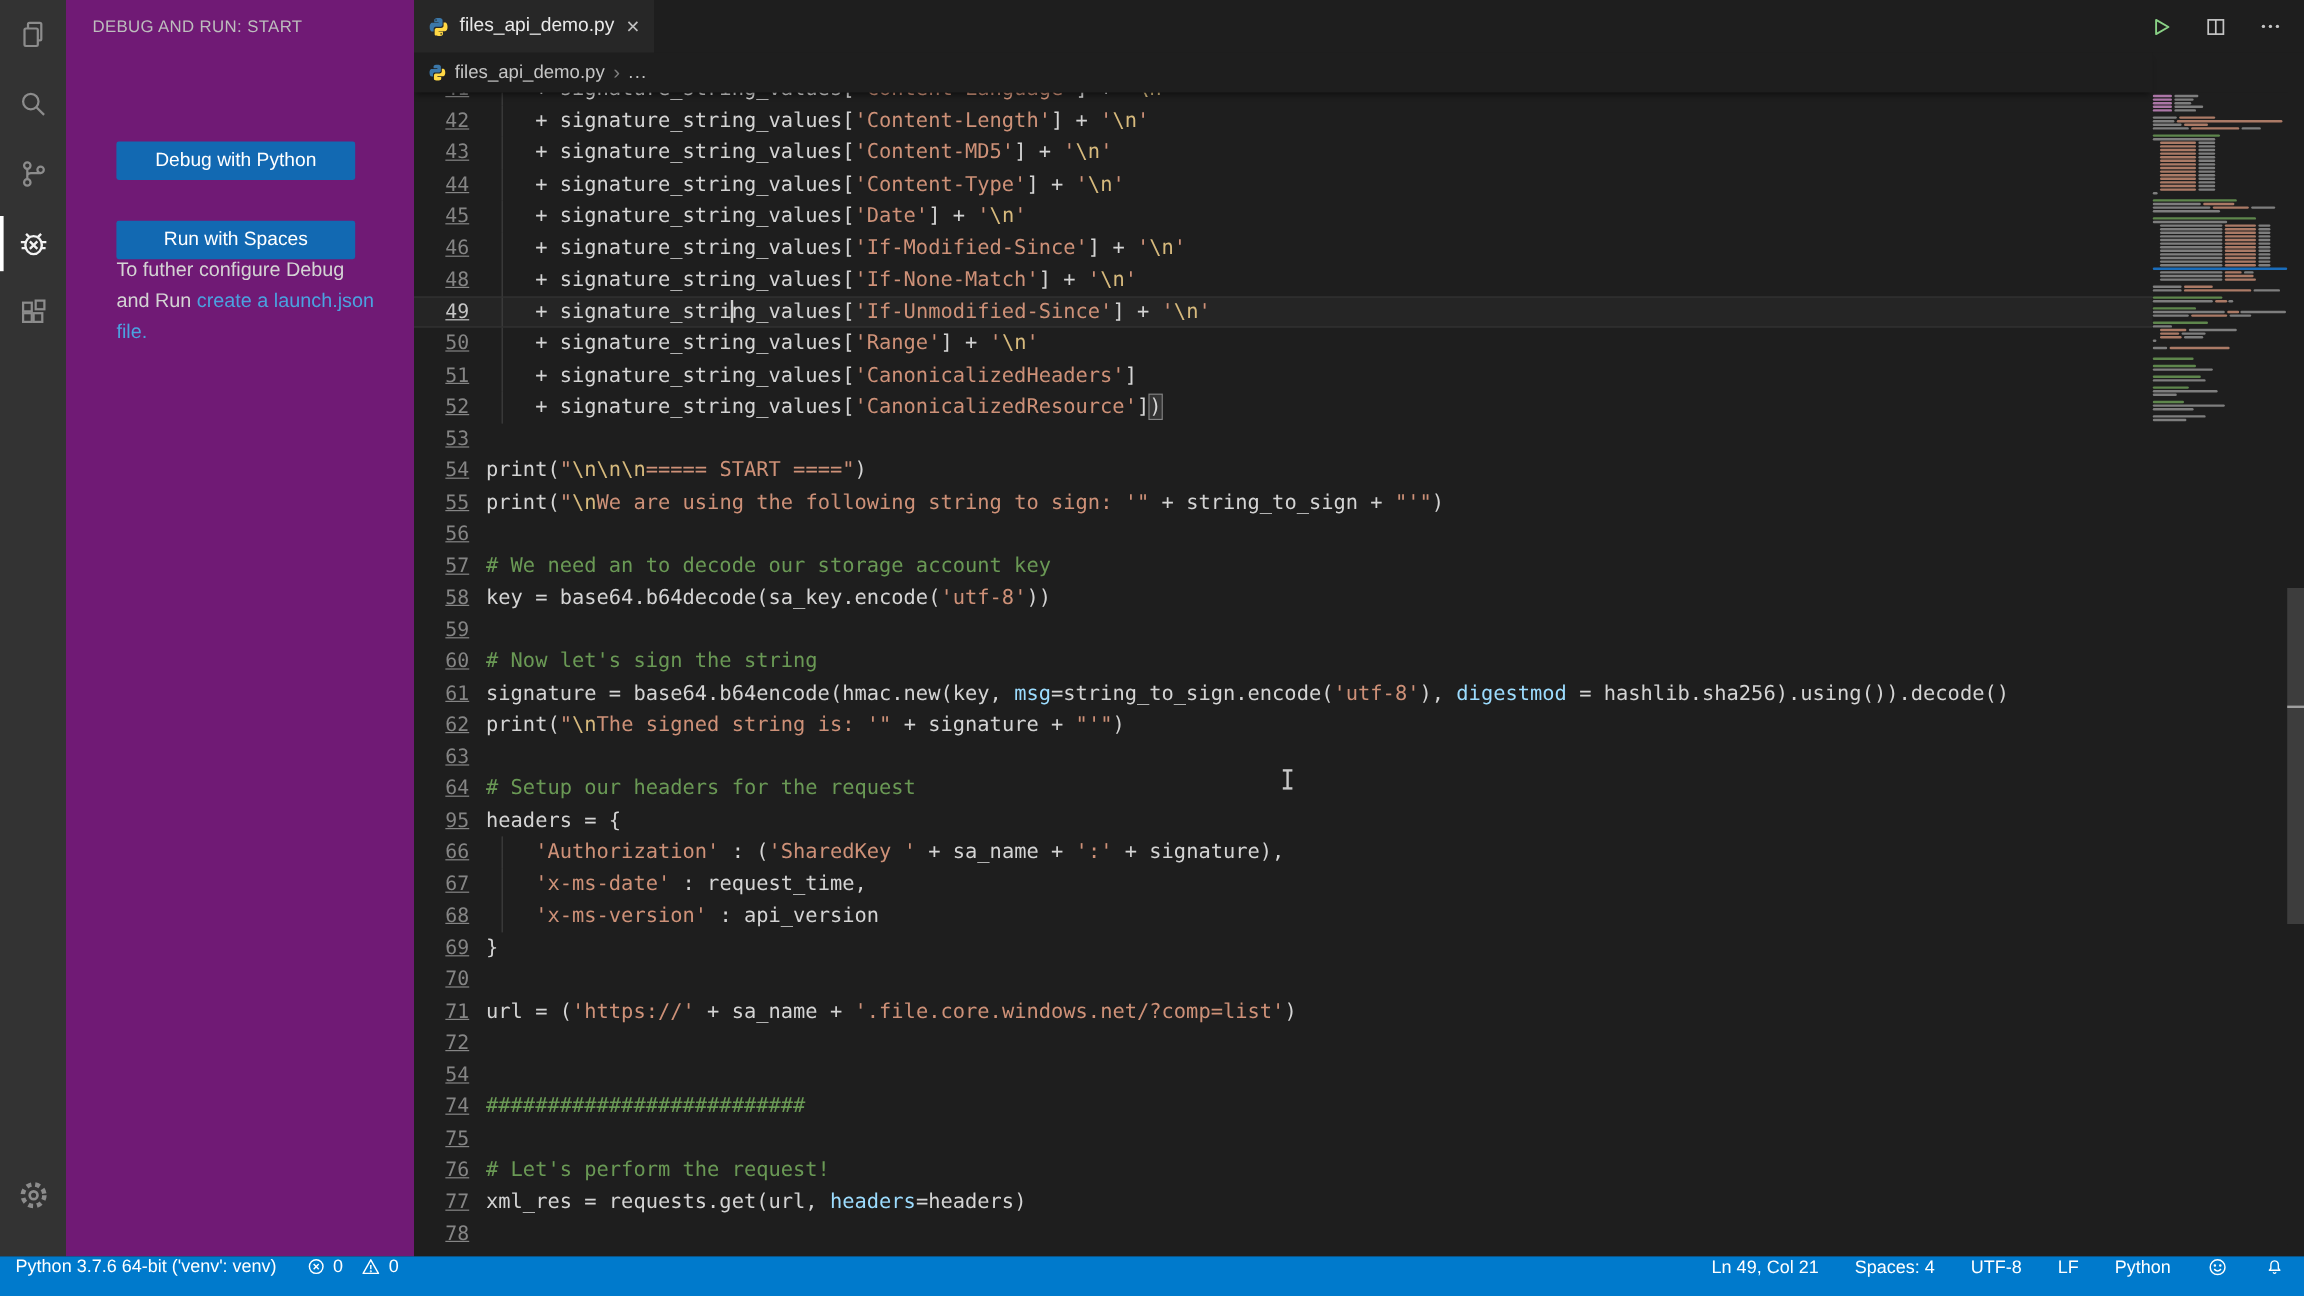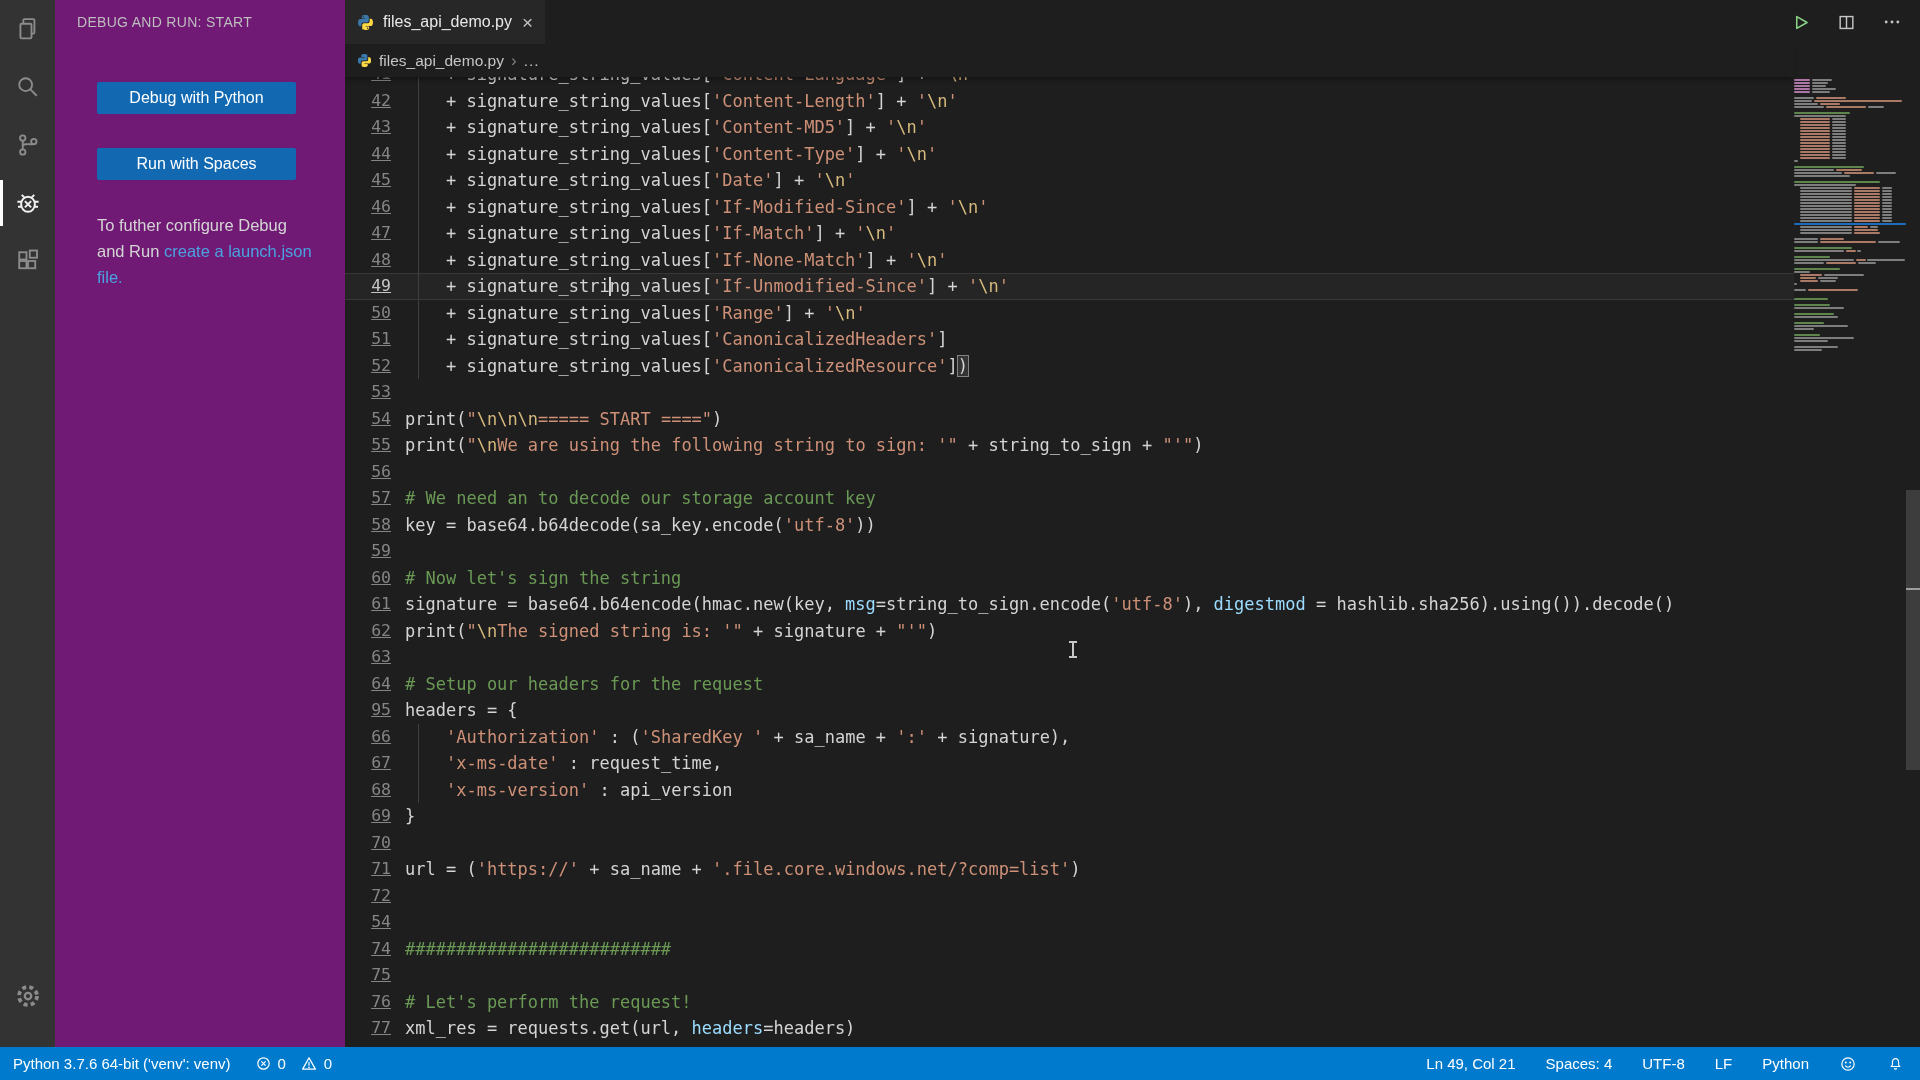--- a/index.html
+++ b/index.html
@@ -20,21 +20,21 @@
 
   
   .sidebar { position:absolute; left:55px; top:0; width:290px; height:1047px;
              background:#701a75; z-index:4; }
   .sb-title { position:absolute; left:22px; top:14px; font-size:14px;
               color:#bdbdbd; letter-spacing:0.3px; }
   .sb-btn { position:absolute; left:42px; width:199px; height:32px;
             background:#1269b2; color:#ffffff; font-size:16px; border:none;
             border-radius:2px; display:flex; align-items:center;
             justify-content:center; cursor:pointer;
-            font-family:"Liberation Sans", sans-serif; }
+            font-family:"Liberation Sans", sans-serif;margin-top:36px; }
   .sb-btn.b1 { top:82px; } .sb-btn.b2 { top:148px; }
   .sb-note { position:absolute; left:42px; top:212px; width:216px;
              font-size:16.5px; line-height:26px; color:#d4d4d4; }
   .sb-note a { color:#4ba2e0; text-decoration:none; cursor:pointer; }
 
   
   .main { position:absolute; left:345px; top:0; width:1575px; height:1047px;
           background:#1e1e1e; }
   .tabbar { position:absolute; left:0; top:0; right:0; height:44px;
             background:#1e1e1e; display:flex; }
@@ -89,21 +89,21 @@
   .mm-p { background:rgba(197,134,192,0.85); }
   .mm-b { background:#1a6dbb; }
   .vscroll { position:absolute; top:0; right:0; width:14px; height:1047px; }
   .vthumb { position:absolute; left:0; top:490px; width:14px; height:280px;
             background:rgba(121,121,121,0.35); cursor:pointer; }
   .ruler-cursor { position:absolute; left:0; top:588px; width:14px; height:2px;
             background:rgba(240,240,240,0.55); }
 
   
   .statusbar { position:absolute; left:0; bottom:0; width:1920px; height:33px;
-               background:#007acc; display:flex; align-items:center;
+               background:#007acc; display:flex; align-items:flex-start;
                color:#ffffff; font-size:15px; z-index:6; }
   .sb-left { display:flex; align-items:center; margin-left:13px; gap:24px; }
   .sb-right { display:flex; align-items:center; margin-left:auto;
               margin-right:16px; gap:30px; }
   .st-item { display:flex; align-items:center; gap:6px; cursor:pointer;
              white-space:nowrap; }
   .st-item svg { display:block; }
 
   
   .ibeam { position:absolute; left:727px; top:642px; width:2px; height:15px;
@@ -214,21 +214,20 @@
     </div>
 
     <div class="code-viewport">
       <div class="code-stack">
           <div class="code-line"><div class="ln">41</div><div class="ct guide"><span class="tk-d">    + signature_string_values[</span><span class="tk-s">'Content-Language'</span><span class="tk-d">] + </span><span class="tk-s">'</span><span class="tk-e">\n</span><span class="tk-s">'</span></div></div>
           <div class="code-line"><div class="ln">42</div><div class="ct guide"><span class="tk-d">    + signature_string_values[</span><span class="tk-s">'Content-Length'</span><span class="tk-d">] + </span><span class="tk-s">'</span><span class="tk-e">\n</span><span class="tk-s">'</span></div></div>
           <div class="code-line"><div class="ln">43</div><div class="ct guide"><span class="tk-d">    + signature_string_values[</span><span class="tk-s">'Content-MD5'</span><span class="tk-d">] + </span><span class="tk-s">'</span><span class="tk-e">\n</span><span class="tk-s">'</span></div></div>
           <div class="code-line"><div class="ln">44</div><div class="ct guide"><span class="tk-d">    + signature_string_values[</span><span class="tk-s">'Content-Type'</span><span class="tk-d">] + </span><span class="tk-s">'</span><span class="tk-e">\n</span><span class="tk-s">'</span></div></div>
           <div class="code-line"><div class="ln">45</div><div class="ct guide"><span class="tk-d">    + signature_string_values[</span><span class="tk-s">'Date'</span><span class="tk-d">] + </span><span class="tk-s">'</span><span class="tk-e">\n</span><span class="tk-s">'</span></div></div>
           <div class="code-line"><div class="ln">46</div><div class="ct guide"><span class="tk-d">    + signature_string_values[</span><span class="tk-s">'If-Modified-Since'</span><span class="tk-d">] + </span><span class="tk-s">'</span><span class="tk-e">\n</span><span class="tk-s">'</span></div></div>
-          <div class="code-line"><div class="ln">47</div><div class="ct guide"><span class="tk-d">    + signature_string_values[</span><span class="tk-s">'If-Match'</span><span class="tk-d">] + </span><span class="tk-s">'</span><span class="tk-e">\n</span><span class="tk-s">'</span></div></div>
           <div class="code-line"><div class="ln">48</div><div class="ct guide"><span class="tk-d">    + signature_string_values[</span><span class="tk-s">'If-None-Match'</span><span class="tk-d">] + </span><span class="tk-s">'</span><span class="tk-e">\n</span><span class="tk-s">'</span></div></div>
           <div class="code-line current"><div class="ln">49</div><div class="ct guide"><span class="tk-d">    + signature_stri</span><span class="caret"></span><span class="tk-d">ng_values[</span><span class="tk-s">'If-Unmodified-Since'</span><span class="tk-d">] + </span><span class="tk-s">'</span><span class="tk-e">\n</span><span class="tk-s">'</span></div></div>
           <div class="code-line"><div class="ln">50</div><div class="ct guide"><span class="tk-d">    + signature_string_values[</span><span class="tk-s">'Range'</span><span class="tk-d">] + </span><span class="tk-s">'</span><span class="tk-e">\n</span><span class="tk-s">'</span></div></div>
           <div class="code-line"><div class="ln">51</div><div class="ct guide"><span class="tk-d">    + signature_string_values[</span><span class="tk-s">'CanonicalizedHeaders'</span><span class="tk-d">]</span></div></div>
           <div class="code-line"><div class="ln">52</div><div class="ct guide"><span class="tk-d">    + signature_string_values[</span><span class="tk-s">'CanonicalizedResource'</span><span class="tk-d">]</span><span class="tk-bm">)</span></div></div>
           <div class="code-line"><div class="ln">53</div><div class="ct"></div></div>
           <div class="code-line"><div class="ln">54</div><div class="ct"><span class="tk-d">print(</span><span class="tk-s">"</span><span class="tk-e">\n\n\n</span><span class="tk-s">===== START ===="</span><span class="tk-d">)</span></div></div>
           <div class="code-line"><div class="ln">55</div><div class="ct"><span class="tk-d">print(</span><span class="tk-s">"</span><span class="tk-e">\n</span><span class="tk-s">We are using the following string to sign: '"</span><span class="tk-d"> + string_to_sign + </span><span class="tk-s">"'"</span><span class="tk-d">)</span></div></div>
           <div class="code-line"><div class="ln">56</div><div class="ct"></div></div>
           <div class="code-line"><div class="ln">57</div><div class="ct"><span class="tk-c"># We need an to decode our storage account key</span></div></div>

